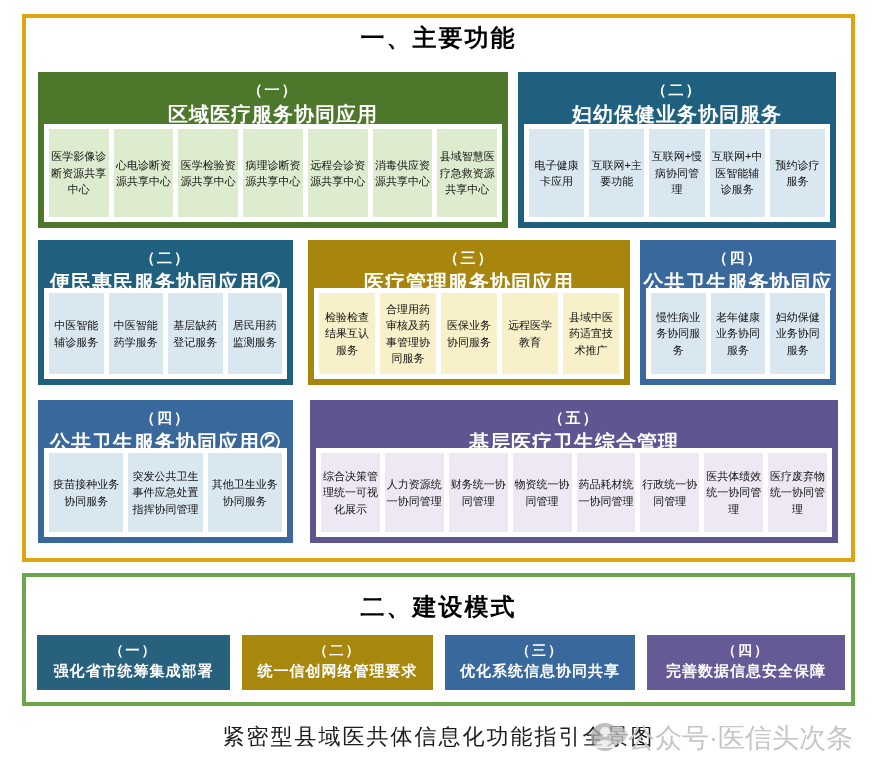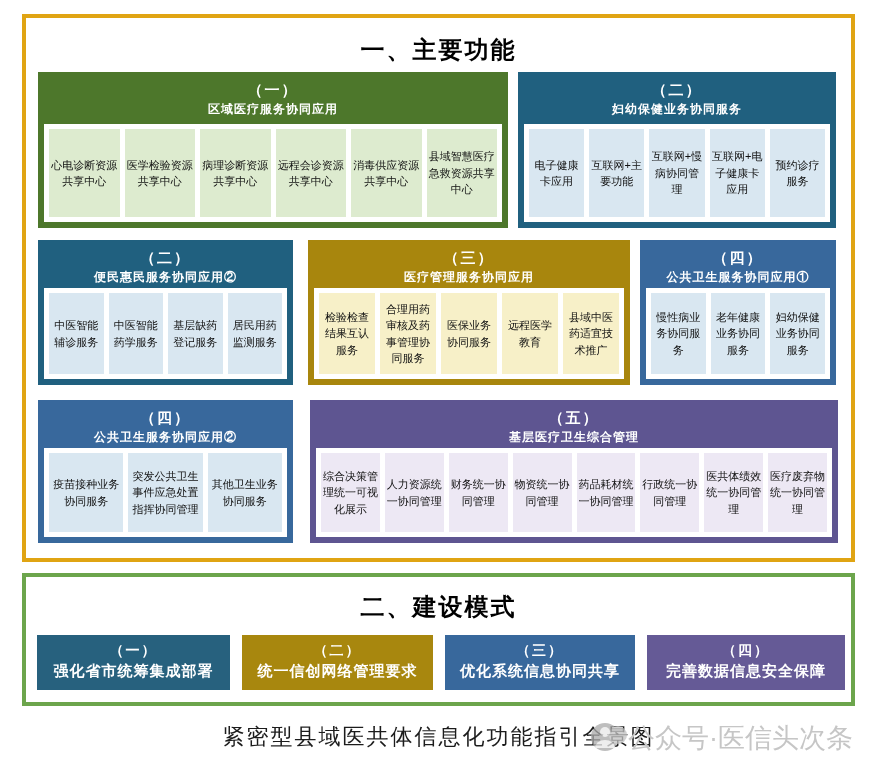--- a/index.html
+++ b/index.html
@@ -20,34 +20,34 @@
   }
   #modes-frame {
     left: 22px; top: 573px; width: 833px; height: 133px;
     border: 4px solid #6CA54C;
   }
   .frame-title {
     text-align: center;
     font-size: 24px; font-weight: bold; color: #000;
     letter-spacing: 2px;
   }
-  #main-frame .frame-title { margin-top: 16px; }
+  #main-frame .frame-title { margin-top: 4px; }
   #modes-frame .frame-title { margin-top: 14px; text-align: center; }
 
   
   .sec { position: absolute; }
   .sec--green  { background: #4D772B; }
   .sec--teal   { background: #20607F; }
   .sec--gold   { background: #A8860D; }
   .sec--blue   { background: #38689C; }
   .sec--purple { background: #5E5591; }
 
   .sec-head { text-align: center; color: #ffffff; font-weight: bold; }
   .sec-num  { font-size: 15px; line-height: 1.45; padding-top: 7px; letter-spacing: 2px; }
-  .sec-name { font-size: 12px; line-height: 1.35; letter-spacing: 1px; }
+  .sec-name { font-size: 20px; line-height: 1.35; letter-spacing: 1px; }
 
   .panel {
     position: absolute; left: 6px; right: 6px; bottom: 6px;
     background: #ffffff;
     display: flex; flex-direction: row;
     gap: 5px; padding: 5px;
   }
   .sec--tall .panel { top: 52px; }
   .sec--mid  .panel { top: 48px; }
 
@@ -106,39 +106,40 @@
   <div class="frame" id="main-frame">
     <div class="frame-title">一、主要功能</div>
   </div>
 
   <div class="sec sec--green sec--tall" style="left:38px; top:72px; width:470px; height:156px;">
     <div class="sec-head">
       <div class="sec-num">（一）</div>
       <div class="sec-name">区域医疗服务协同应用</div>
     </div>
     <div class="panel">
+      <div class="cell cell--green">医学影像诊断资源共享中心</div>
       <div class="cell cell--green">心电诊断资源共享中心</div>
       <div class="cell cell--green">医学检验资源共享中心</div>
       <div class="cell cell--green">病理诊断资源共享中心</div>
       <div class="cell cell--green">远程会诊资源共享中心</div>
       <div class="cell cell--green">消毒供应资源共享中心</div>
       <div class="cell cell--green">县域智慧医疗急救资源共享中心</div>
     </div>
   </div>
 
   <div class="sec sec--teal sec--tall" style="left:518px; top:72px; width:318px; height:156px;">
     <div class="sec-head">
       <div class="sec-num">（二）</div>
       <div class="sec-name">妇幼保健业务协同服务</div>
     </div>
     <div class="panel">
       <div class="cell cell--blue">电子健康卡应用</div>
       <div class="cell cell--blue">互联网+主要功能</div>
       <div class="cell cell--blue">互联网+慢病协同管理</div>
-      <div class="cell cell--blue">互联网+电子健康卡应用</div>
+      <div class="cell cell--blue">互联网+中医智能辅诊服务</div>
       <div class="cell cell--blue">预约诊疗服务</div>
     </div>
   </div>
 
   <div class="sec sec--teal sec--mid" style="left:38px; top:240px; width:255px; height:145px;">
     <div class="sec-head">
       <div class="sec-num">（二）</div>
       <div class="sec-name">便民惠民服务协同应用②</div>
     </div>
     <div class="panel">

